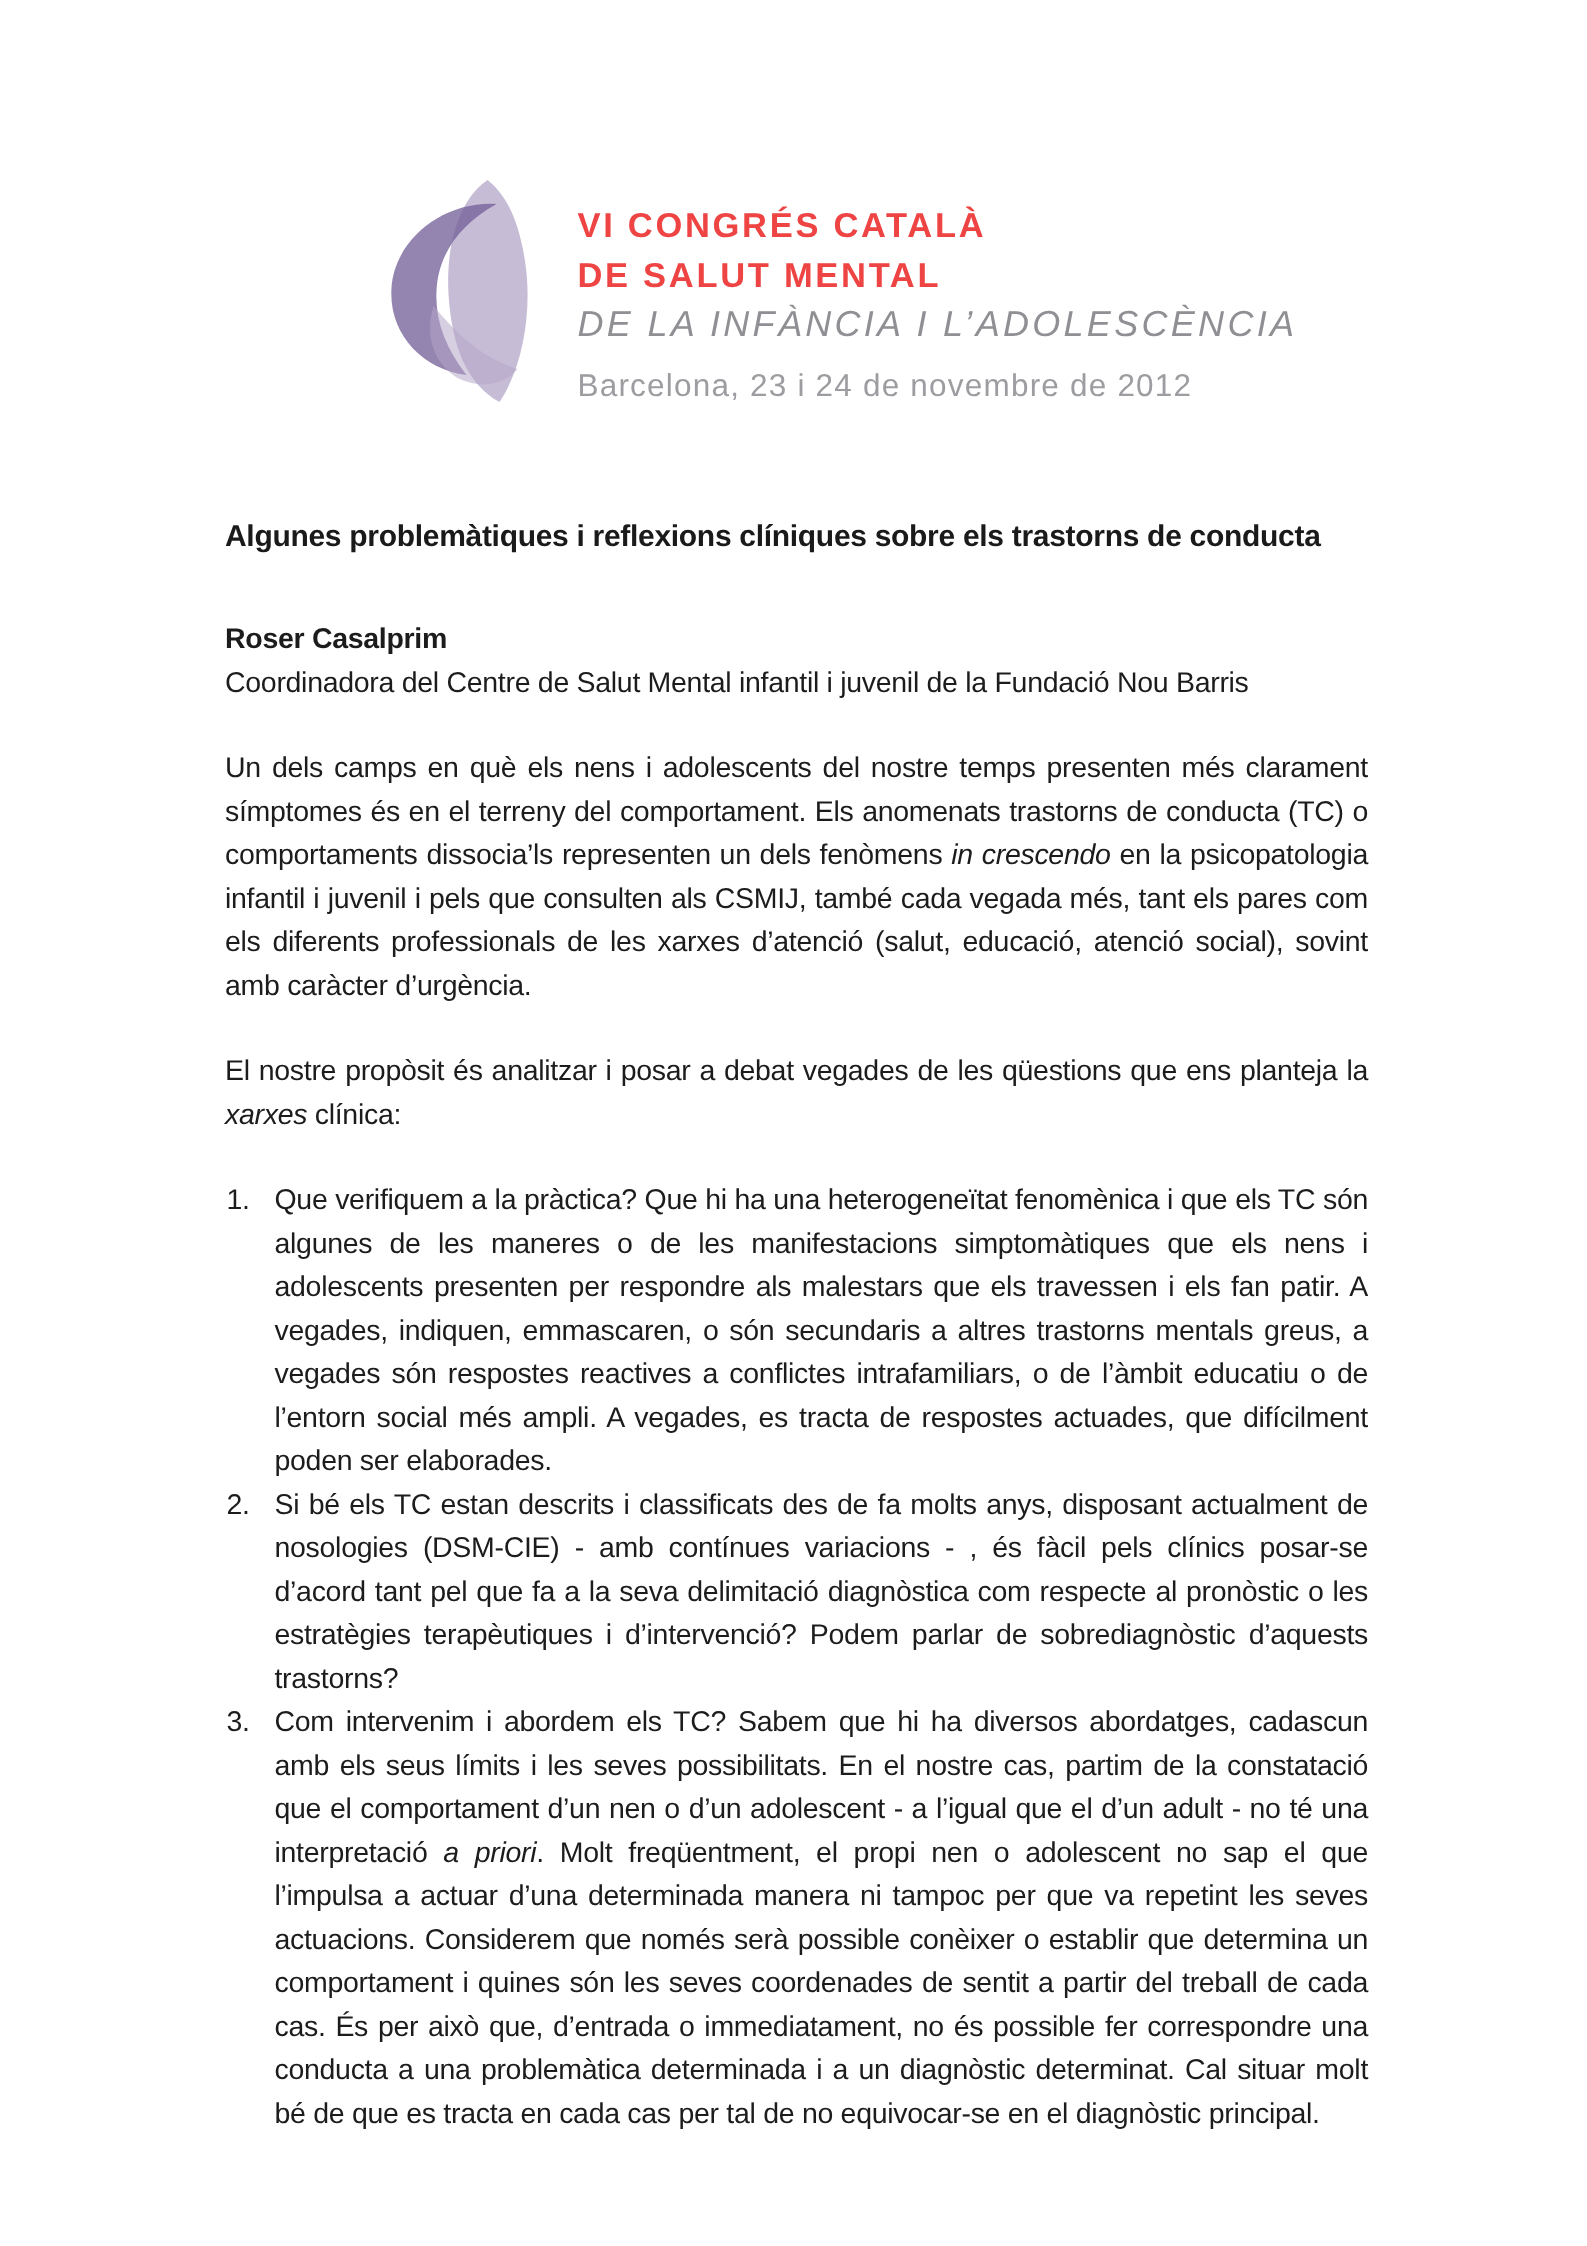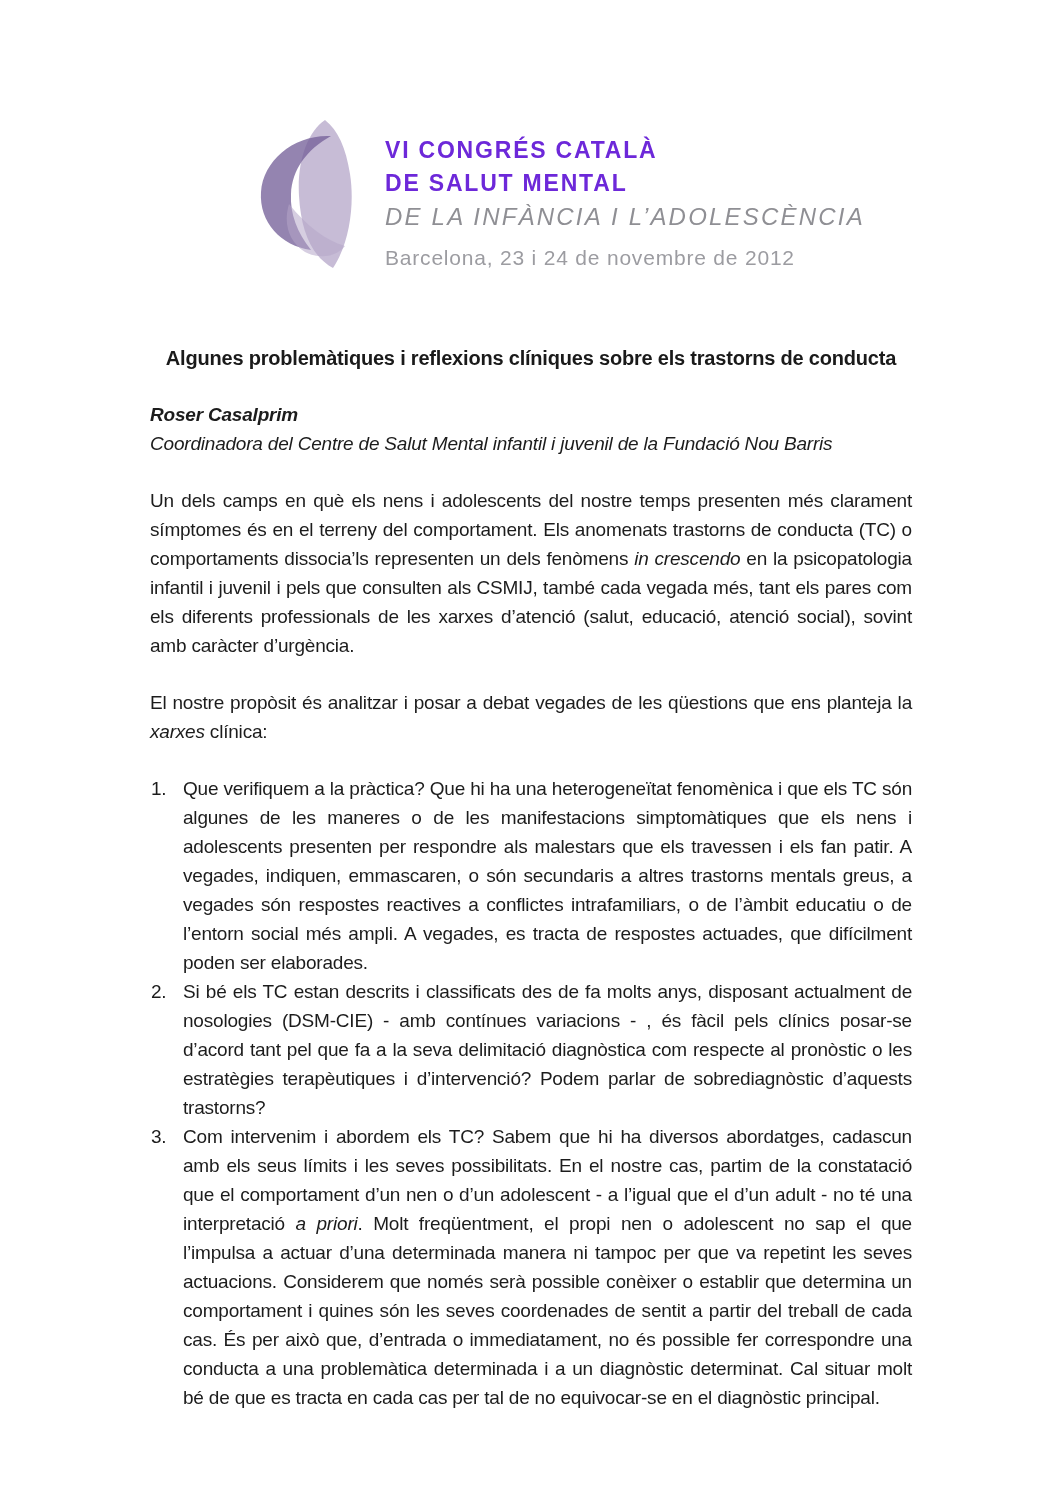--- a/index.html
+++ b/index.html
@@ -21,21 +21,21 @@
     display: flex;
     align-items: flex-start;
   }
   .logo-mark { width: 122px; height: 152px; flex: 0 0 auto; }
   .logo-text { margin-left: 10px; padding-top: 16px; }
   .logo-line1, .logo-line2 {
     font-weight: bold;
     font-size: 23px;
     line-height: 33px;
     letter-spacing: 1.8px;
-    color: #6d28d9;
+    color: #ef4444;
     white-space: nowrap;
   }
   .logo-line3 {
     font-size: 24px;
     line-height: 34px;
     letter-spacing: 2.2px;
     color: #8f8f94;
     white-space: nowrap;
     font-style: italic;
   }
@@ -56,23 +56,22 @@
     font-size: 19px;
     line-height: 29px;
     letter-spacing: -0.2px;
   }
   .doc-title {
     margin: 0;
     font-size: 20px;
     line-height: 26px;
     font-weight: bold;
     color: #1a1a1a;
-    text-align: center;
   }
-  .author-block { margin-top: 29px; font-style: italic; }
+  .author-block { margin-top: 41px; }
   .author-name { font-weight: bold; }
   .author-role { }
 
   .para {
     margin: 28px 0 0 0;
     text-align: justify;
   }
   .para em, .list-text em { font-style: italic; }
 
   .num-list {

